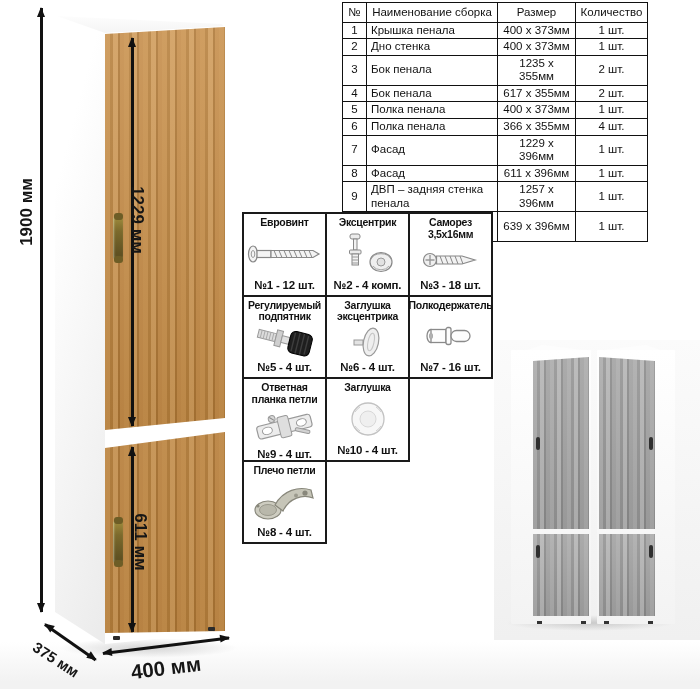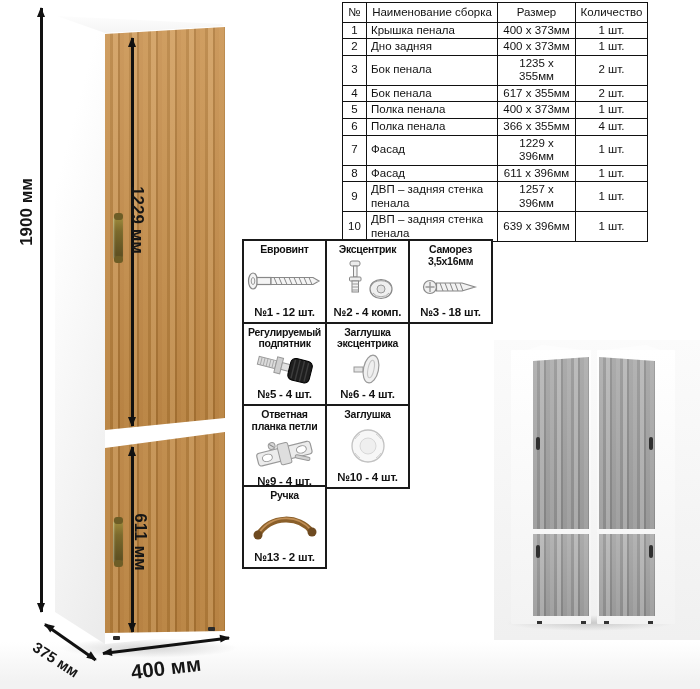--- a/index.html
+++ b/index.html
@@ -51,21 +51,21 @@
   .dim-label{position:absolute;font-weight:700;color:#161616;text-align:center;white-space:nowrap;}
 
   
   .parts{position:absolute;left:342px;top:2px;border-collapse:collapse;font-size:11.5px;line-height:1.18;}
   .parts th,.parts td{border:1.5px solid #111;padding:1px 4px;background:#fff;}
   .parts th{font-weight:400;text-align:center;padding:2.5px 4px;}
   .parts td{text-align:center;}
   .parts td.name{text-align:left;}
 
   
-  .hw{position:absolute;left:242px;top:239px;}
+  .hw{position:absolute;left:242px;top:212px;}
   .hw-row{display:flex;}
   .hw-row + .hw-row{margin-top:-2px;}
   .hw-cell{box-sizing:border-box;width:85px;height:84.5px;border:2px solid #1a1a1a;background:#fff;
       margin-right:-2px;display:flex;flex-direction:column;align-items:center;
       justify-content:space-between;padding:3px 2px 4px;}
   .hw-title{font-weight:700;font-size:10.5px;letter-spacing:-0.3px;text-align:center;line-height:1.12;}
   .hw-count{font-weight:700;font-size:11.5px;letter-spacing:-0.2px;}
   .hw-ico{flex:1;display:flex;align-items:center;justify-content:center;width:100%;}
 
   
@@ -132,21 +132,21 @@
       <th>Количество</th>
     </tr>
     <tr>
           <td>1</td>
           <td class="name">Крышка пенала</td>
           <td>400 x 373мм</td>
           <td>1 шт.</td>
         </tr>
     <tr>
           <td>2</td>
-          <td class="name">Дно задняя</td>
+          <td class="name">Дно стенка</td>
           <td>400 x 373мм</td>
           <td>1 шт.</td>
         </tr>
     <tr>
           <td>3</td>
           <td class="name">Бок пенала</td>
           <td>1235 x 355мм</td>
           <td>2 шт.</td>
         </tr>
     <tr>
@@ -261,20 +261,33 @@
         <div class="hw-title">Заглушка эксцентрика</div>
         <div class="hw-ico">
           <svg width="40" height="38" viewBox="0 0 40 38">
             <rect x="6" y="17" width="9" height="5" fill="#e3e3e3" stroke="#999"></rect>
             <ellipse cx="23" cy="19" rx="7.5" ry="14" fill="#efefef" stroke="#999" stroke-width="1.2" transform="rotate(12 23 19)"></ellipse>
             <ellipse cx="23" cy="19" rx="3" ry="9" fill="none" stroke="#c5c5c5" transform="rotate(12 23 19)"></ellipse>
           </svg>
         </div>
         <div class="hw-count">№6 - 4 шт.</div>
       </div>
+      <div class="hw-cell">
+        <div class="hw-title">Полкодержатель</div>
+        <div class="hw-ico">
+          <svg width="54" height="20" viewBox="0 0 54 20">
+            <ellipse cx="7" cy="10" rx="4" ry="6.5" fill="#fdfdfd" stroke="#8a8a8a" stroke-width="1.3"></ellipse>
+            <rect x="7" y="3.5" width="15" height="13" fill="#fdfdfd" stroke="#8a8a8a" stroke-width="1.3"></rect>
+            <ellipse cx="7" cy="10" rx="1.6" ry="3" fill="none" stroke="#aaa"></ellipse>
+            <rect x="22" y="1.5" width="5" height="17" rx="2" fill="#fdfdfd" stroke="#8a8a8a" stroke-width="1.3"></rect>
+            <rect x="27" y="4.5" width="19" height="11" rx="5.5" fill="#fdfdfd" stroke="#8a8a8a" stroke-width="1.3"></rect>
+          </svg>
+        </div>
+        <div class="hw-count">№7 - 16 шт.</div>
+      </div>
     </div>
 
     <div class="hw-row">
       <div class="hw-cell">
         <div class="hw-title">Ответная планка петли</div>
         <div class="hw-ico">
           <svg width="66" height="42" viewBox="0 0 66 42">
             <g transform="rotate(-14 33 21)">
               <circle cx="22" cy="10" r="3.4" fill="#d8d8d8" stroke="#999"></circle>
               <path d="M20 8 l4 4" stroke="#888"></path>
@@ -295,36 +308,36 @@
             <circle cx="20" cy="20" r="16" fill="#f7f7f7" stroke="#c2c2c2" stroke-width="1.3"></circle>
             <circle cx="20" cy="20" r="8" fill="#efefef" stroke="#d8d8d8"></circle>
             <path d="M7 27 a16 16 0 0 0 5 5 M33 27 a16 16 0 0 1 -5 5 M7 13 a16 16 0 0 1 5 -5 M33 13 a16 16 0 0 0 -5 -5" stroke="#cecece" fill="none"></path>
           </svg>
         </div>
         <div class="hw-count">№10 - 4 шт.</div>
       </div>
     </div>
 
     <div class="hw-row">
-    </div>
-
-    <div class="hw-row">
-      <div class="hw-cell">
-        <div class="hw-title">Ручка</div>
-        <div class="hw-ico">
-          <svg width="72" height="32" viewBox="0 0 72 32">
-            <path d="M9 25 C22 5 50 5 63 22" fill="none" stroke="#8a5f2a" stroke-width="6" stroke-linecap="round"></path>
-            <path d="M10 23 C23 4 49 4 62 20" fill="none" stroke="#c29057" stroke-width="1.6" stroke-linecap="round"></path>
-            <circle cx="9" cy="25" r="4.5" fill="#6e4a20"></circle>
-            <circle cx="63" cy="22" r="4.5" fill="#6e4a20"></circle>
-          </svg>
-        </div>
-        <div class="hw-count">№13 - 2 шт.</div>
-      </div>
-    </div>
+      <div class="hw-cell">
+        <div class="hw-title">Плечо петли</div>
+        <div class="hw-ico">
+          <svg width="66" height="40" viewBox="0 0 66 40">
+            <ellipse cx="16" cy="29" rx="13" ry="9" fill="#cdccc0" stroke="#88877b" stroke-width="1.2"></ellipse>
+            <ellipse cx="16" cy="29" rx="8.5" ry="5.5" fill="#b9b8ab" stroke="#9b9a8d"></ellipse>
+            <path d="M23 24 C31 9 47 5 59 9 L61 17 C51 13 37 17 31 30 Z" fill="#c6c5b8" stroke="#88877b" stroke-width="1.2"></path>
+            <circle cx="53" cy="12" r="2.6" fill="#88877b"></circle>
+            <circle cx="44" cy="14.5" r="2" fill="#9b9a8d"></circle>
+            <circle cx="6" cy="25" r="1.6" fill="#88877b"></circle>
+          </svg>
+        </div>
+        <div class="hw-count">№8 - 4 шт.</div>
+      </div>
+    </div>
+
   </div>
 
   <div>
 
     <div class="gtop" style="left:513px;top:345px;width:78px;height:12px;clip-path:polygon(0 10px,38% 0,100% 6px,50% 12px);"></div>
     <div class="gbody" style="left:511px;top:350px;width:80px;height:274px;"></div>
     <div class="gray-wood" style="left:533px;top:357px;width:56px;height:172px;clip-path:polygon(0 4px,100% 0,100% 100%,0 100%);"></div>
     <div class="gray-wood" style="left:533px;top:534px;width:56px;height:82px;"></div>
     <div class="ghandle" style="left:536px;top:437px;"></div>
     <div class="ghandle" style="left:536px;top:545px;"></div>

